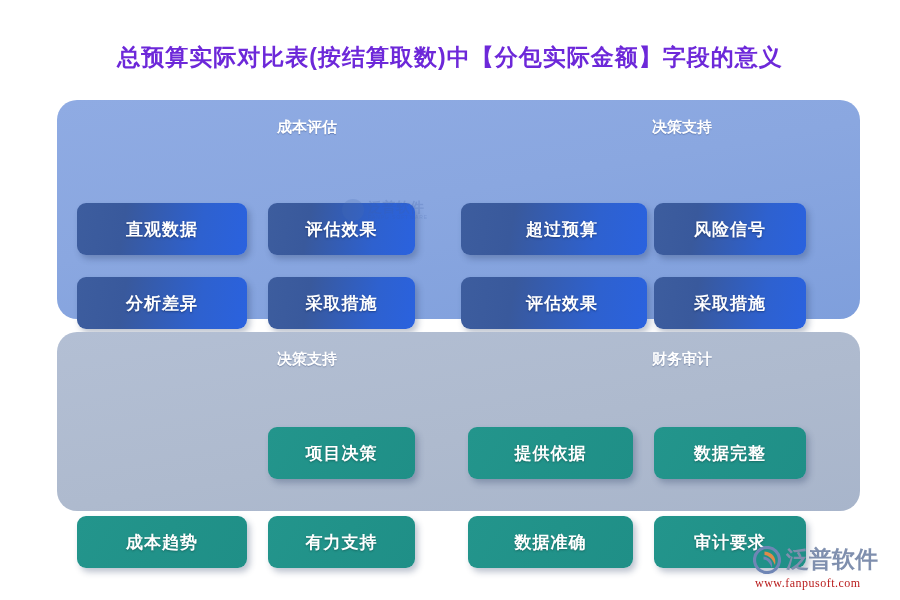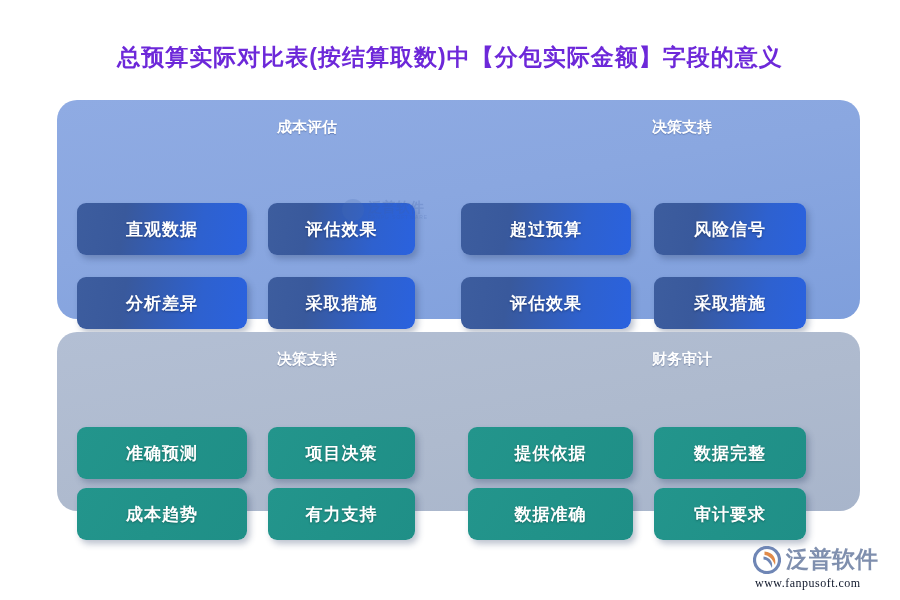--- a/index.html
+++ b/index.html
@@ -89,27 +89,27 @@
     text-shadow: 0 1px 2px rgba(15,35,80,0.55);
   }
   .card.green {
     background: linear-gradient(120deg, #23958c 0%, #219289 50%, #1f8f87 100%);
     text-shadow: 0 1px 2px rgba(10,60,55,0.45);
   }
 
   
   .col-a { left: 77px;  width: 170px; }
   .col-b { left: 268px; width: 147px; }
-  .col-c { left: 461px; width: 170px; }
+  .col-c { left: 461px; width: 170px; padding-left: 16px; }
   .col-d { left: 654px; width: 152px; }
 
   .row-1 { top: 171px; }
   .row-2 { top: 245px; }
   .row-3 { top: 395px; }
-  .row-4 { top: 456px; }
+  .row-4 { top: 484px; }
 
   
   .g-col-a { left: 77px;  width: 170px; }
   .g-col-b { left: 268px; width: 147px; }
   .g-col-c { left: 468px; width: 165px; }
   .g-col-d { left: 654px; width: 152px; }
 
   
   #watermark {
     position: absolute;
@@ -167,21 +167,21 @@
     font-weight: bold;
     color: #7f8fae;
     letter-spacing: 0px;
     white-space: nowrap;
   }
   #brand-logo .logo-url {
     margin-top: 1px;
     margin-left: 2px;
     font-size: 12px;
     font-family: "Liberation Serif", "DejaVu Serif", serif;
-    color: #0f172a;
+    color: #b91c1c;
     letter-spacing: 0.5px;
     white-space: nowrap;
   }
 </style>
 </head>
 <body>
 
 <div id="page">
 
   <div id="page-title">总预算实际对比表(按结算取数)中【分包实际金额】字段的意义</div>
@@ -209,21 +209,20 @@
       <div class="wm-sub">FANPU SOFTWARE</div>
     </div>
   </div>
 
   <div id="panel-decision-audit" class="panel">
 
     <div class="panel-head left">决策支持</div>
     <div class="panel-head right">财务审计</div>
   </div>
 
-  <div class="card green g-col-a row-3">准确预测</div>
   <div class="card green g-col-b row-3">项目决策</div>
   <div class="card green g-col-a row-4">成本趋势</div>
   <div class="card green g-col-b row-4">有力支持</div>
 
   <div class="card green g-col-c row-3">提供依据</div>
   <div class="card green g-col-d row-3">数据完整</div>
   <div class="card green g-col-c row-4">数据准确</div>
   <div class="card green g-col-d row-4">审计要求</div>
 
   <div id="brand-logo">

